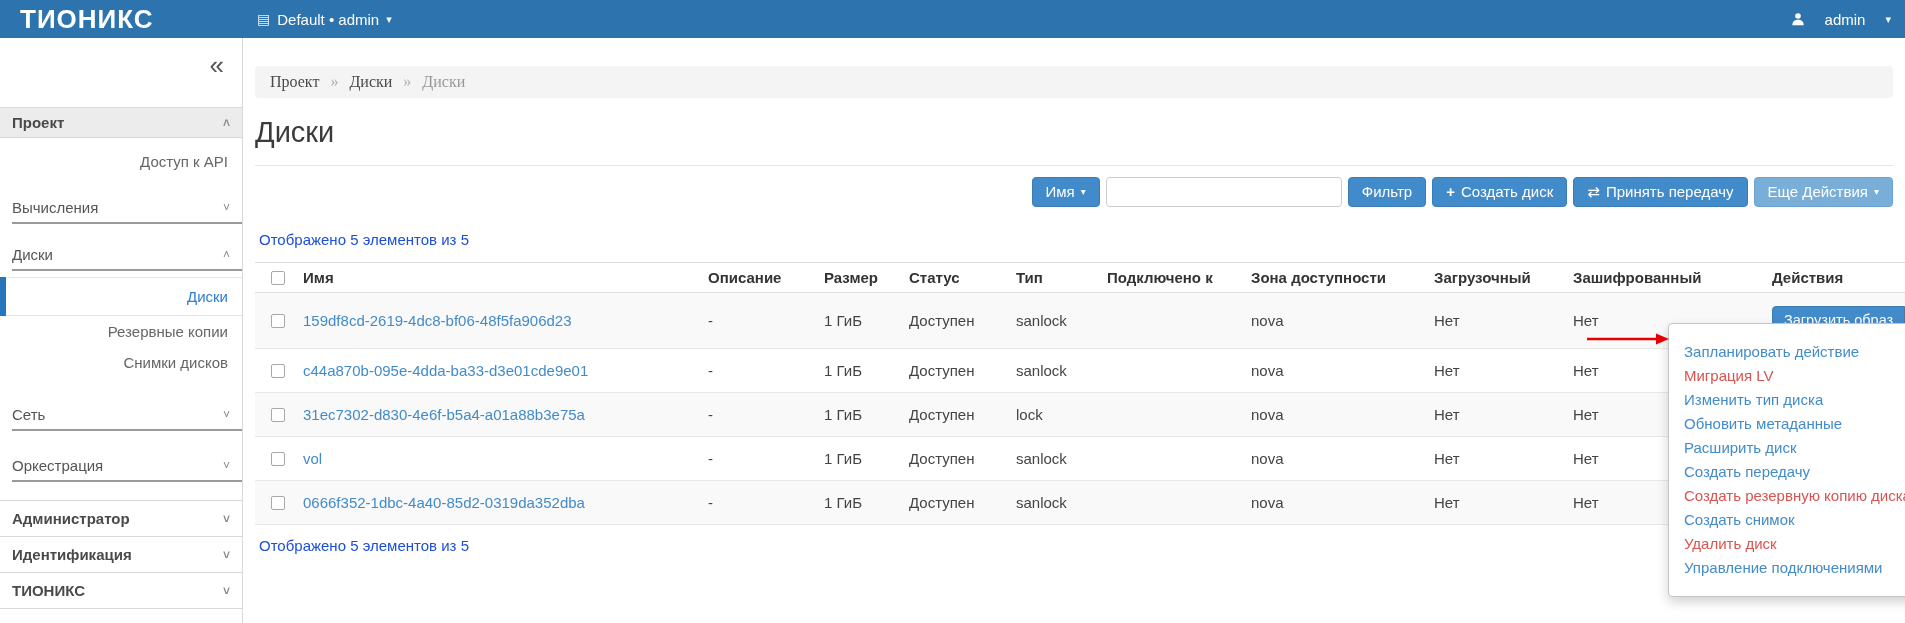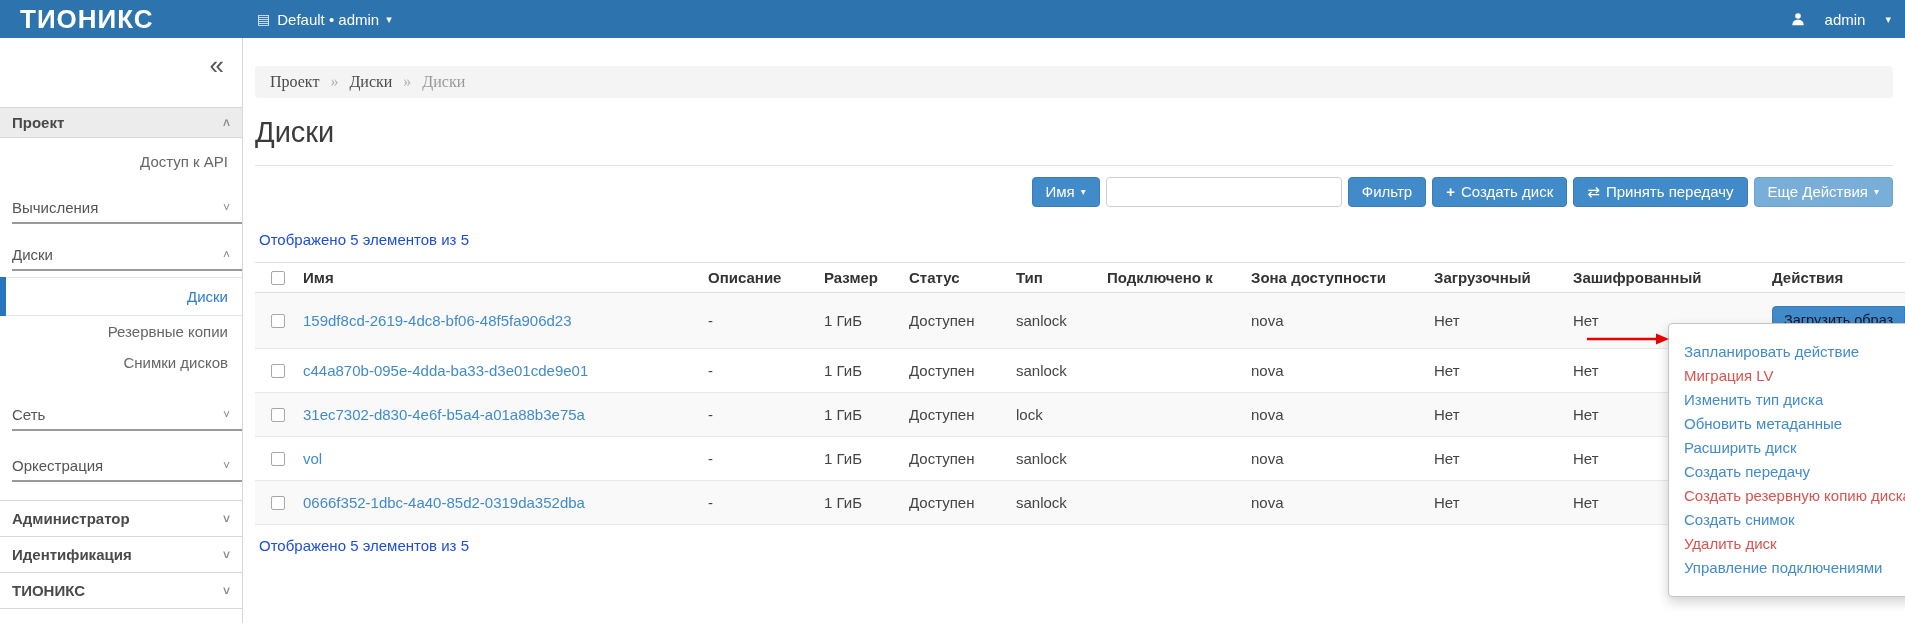--- a/index.html
+++ b/index.html
@@ -112,21 +112,21 @@
   table.disks tbody tr:nth-child(odd) { background:#f9f9f9; }
   td.c-name a, .link { color:#428bca; text-decoration:none; cursor:pointer; }
   .cb {
     appearance:none; -webkit-appearance:none; width:14px; height:14px;
     border:1px solid #a8a8a8; border-radius:2px; background:#fff; cursor:pointer; display:block;
   }
   th .cb, td .cb { margin-left:8px; }
 
   .split-btn { display:inline-flex; height:29px; }
   .split-main {
-    background:#428bca; border:1px solid #3b7cb4; color:#0f172a; font-size:14.5px;
+    background:#428bca; border:1px solid #3b7cb4; color:#ffffff; font-size:14.5px;
     border-radius:4px 0 0 4px; padding:4px 11px; line-height:19px; cursor:pointer; white-space:nowrap;
     font-family: "Liberation Sans", "DejaVu Sans", sans-serif;
   }
 
   
   .dropdown-menu {
     position:absolute; left:1668px; top:323px; width:260px; z-index:50;
     background:#fff; border:1px solid #c5c5c5; border-radius:4px;
     box-shadow:0 5px 12px rgba(0,0,0,.18); padding:16px 0;
   }

